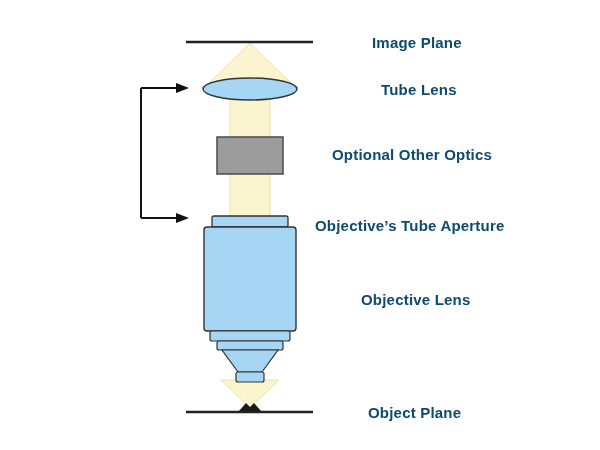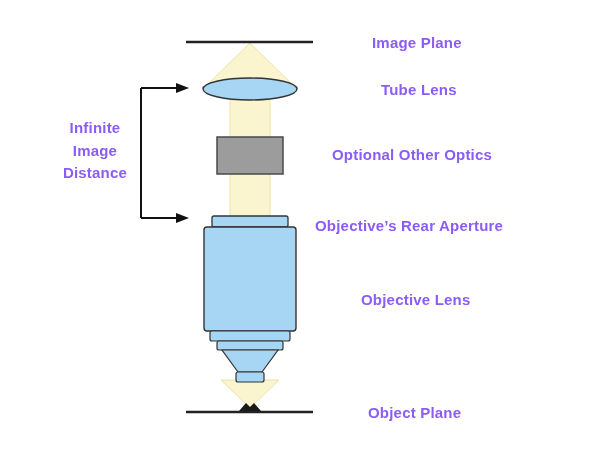--- a/index.html
+++ b/index.html
@@ -17,21 +17,21 @@
   }
   .canvas svg {
     position: absolute;
     left: 0;
     top: 0;
   }
   .label {
     position: absolute;
     font-weight: 700;
     font-size: 15px;
-    color: #8b5cf6;
+    color: #0c4a6e;
     letter-spacing: 0.2px;
     white-space: nowrap;
   }
   .label.multiline {
     white-space: pre-line;
     text-align: center;
     line-height: 1.5;
   }
 </style>
 </head>
@@ -66,29 +66,26 @@
 
     <polygon points="239,411 246,403 250,407 254,403 261,411" fill="#1a1a1a"></polygon>
 
     <line x1="141" y1="88" x2="141" y2="218" stroke="#111111" stroke-width="2"></line>
     <line x1="141" y1="88" x2="177" y2="88" stroke="#111111" stroke-width="2"></line>
     <polygon points="176,83 189,88 176,93" fill="#111111"></polygon>
     <line x1="141" y1="218" x2="177" y2="218" stroke="#111111" stroke-width="2"></line>
     <polygon points="176,213 189,218 176,223" fill="#111111"></polygon>
   </svg>
 
-  <div class="label multiline" style="left:25px; top:117px; width:140px;">Infinite
-Image
-Distance</div>
 
   <div class="label" style="left:372px; top:34px;">Image Plane</div>
 
   <div class="label" style="left:332px; top:146px;">Optional Other Optics</div>
 
   <div class="label" style="left:381px; top:81px;">Tube Lens</div>
 
-  <div class="label" style="left:315px; top:217px;">Objective’s Rear Aperture</div>
+  <div class="label" style="left:315px; top:217px;">Objective’s Tube Aperture</div>
 
   <div class="label" style="left:368px; top:404px;">Object Plane</div>
 
   <div class="label" style="left:361px; top:291px;">Objective Lens</div>
 
 </div>
 
 </body></html>

